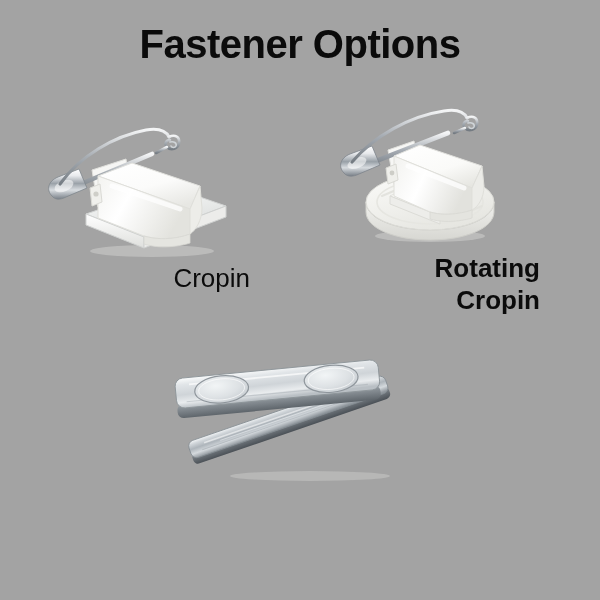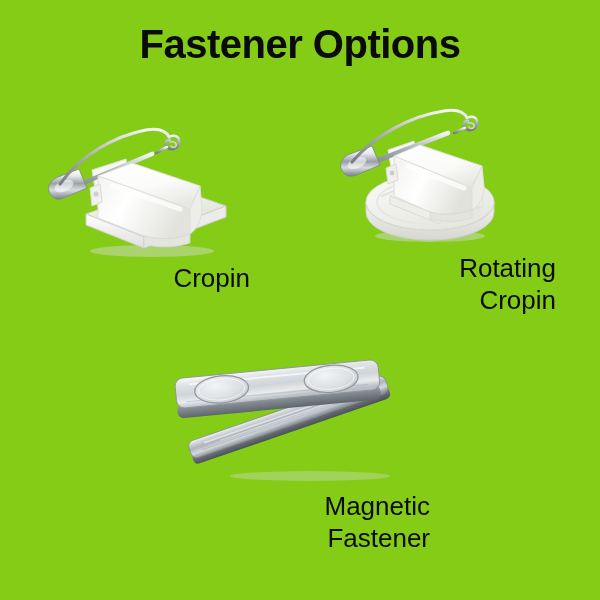--- a/index.html
+++ b/index.html
@@ -13,21 +13,21 @@
     font-family: "Liberation Sans", sans-serif;
     color: #111111;
     overflow: hidden;
     position: relative;
   }
 
   #page {
     position: relative;
     width: 600px;
     height: 600px;
-    background: #84cc16;
+    background: #a3a3a3;
   }
 
   
   .page-title {
     position: absolute;
     left: 0;
     top: 22px;
     width: 600px;
     text-align: center;
     font-size: 40px;
@@ -55,21 +55,21 @@
     color: #0b0b0b;
     white-space: pre-line;
   }
 
   
   #product-cropin        { left: 40px;  top: 110px; width: 210px; height: 200px; }
   #product-rotating      { left: 330px; top: 100px; width: 210px; height: 230px; }
   #product-magnetic      { left: 160px; top: 350px; width: 270px; height: 215px; }
 
   #cropin-label   { left: 0;  top: 152px; width: 210px; }
-  #rotating-label { left: 16px;  top: 152px; width: 210px; }
+  #rotating-label { left: 0;  top: 152px; width: 210px; font-weight: bold; }
   #magnetic-label { left: 0;  top: 140px; width: 270px; }
 
   
   svg { display: block; overflow: visible; }
 </style>
 </head>
 <body>
 
 <div id="page">
 
@@ -294,17 +294,15 @@
           <ellipse cx="62" cy="33" rx="23" ry="10.5" fill="none" stroke="#ffffff" stroke-width="0.9" opacity="0.7"></ellipse>
 
           <ellipse cx="172" cy="33" rx="27" ry="13.5" fill="url(#mf-magnet)" stroke="#8f969c" stroke-width="1.2"></ellipse>
           <ellipse cx="172" cy="33" rx="23" ry="10.5" fill="none" stroke="#ffffff" stroke-width="0.9" opacity="0.7"></ellipse>
         </g>
 
         <ellipse cx="150" cy="126" rx="80" ry="5" fill="#dcdcda" opacity="0.35"></ellipse>
       </svg>
     </div>
 
-    <div class="product-label" id="magnetic-label">Magnetic
-Fastener</div>
   </div>
 
 </div>
 
 </body></html>

